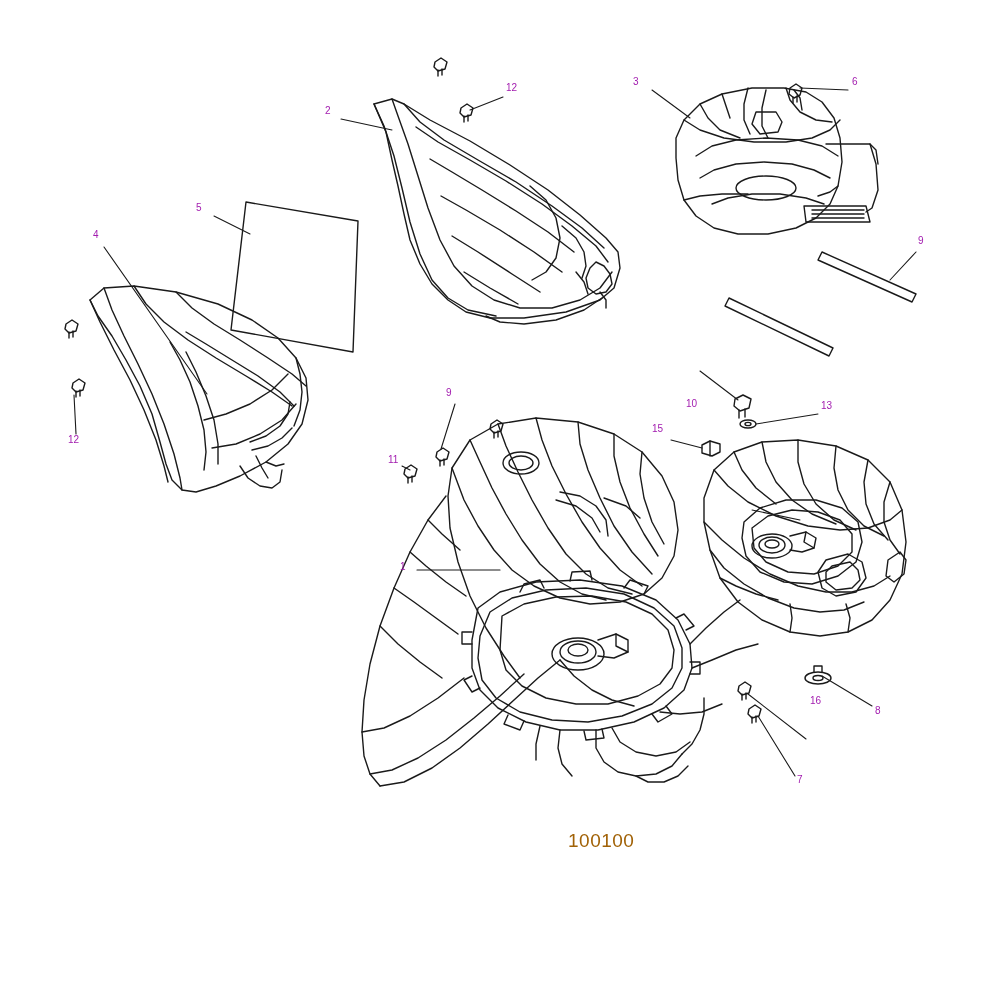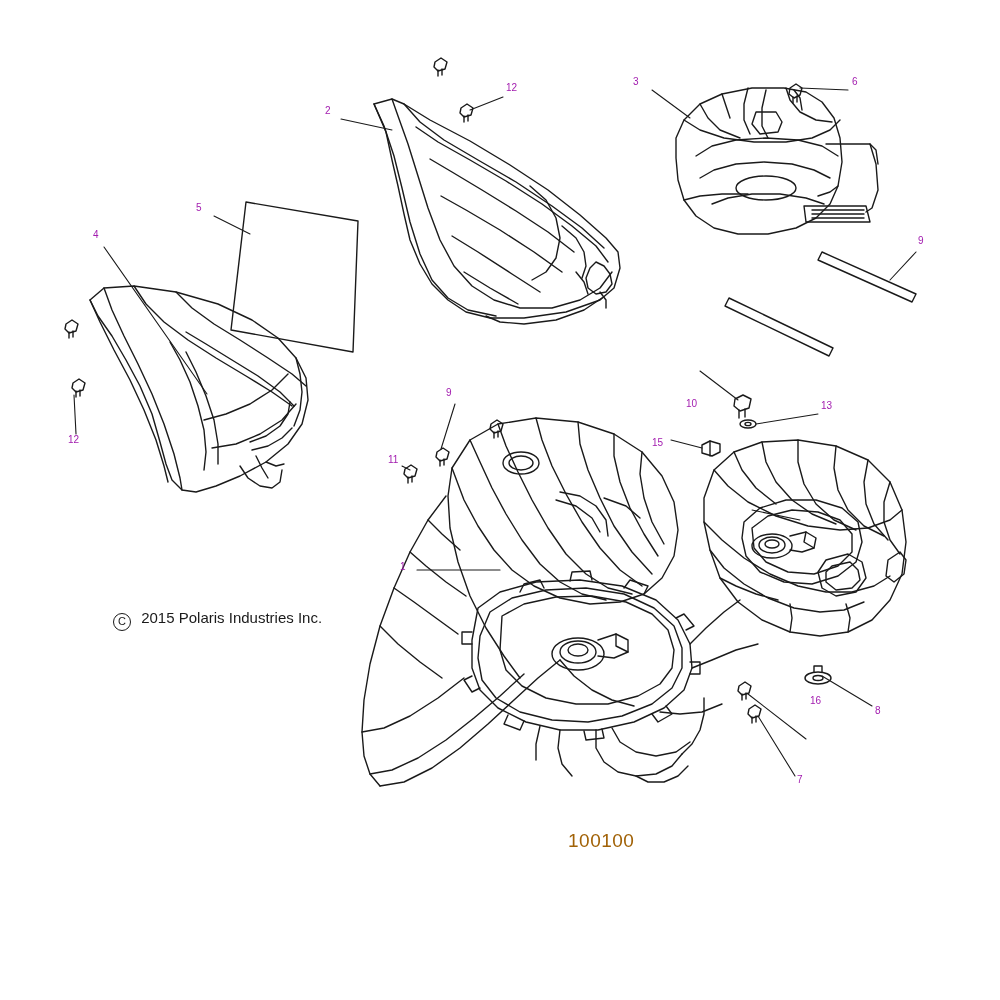--- a/index.html
+++ b/index.html
@@ -305,27 +305,23 @@
   <div class="callout" style="left:506px; top:83px;">12</div>
   <div class="callout" style="left:633px; top:77px;">3</div>
   <div class="callout" style="left:852px; top:77px;">6</div>
   <div class="callout" style="left:196px; top:203px;">5</div>
   <div class="callout" style="left:93px; top:230px;">4</div>
   <div class="callout" style="left:918px; top:236px;">9</div>
   <div class="callout" style="left:68px; top:435px;">12</div>
   <div class="callout" style="left:686px; top:355px;margin-top:44px;">10</div>
   <div class="callout" style="left:821px; top:401px;">13</div>
   <div class="callout" style="left:446px; top:388px;">9</div>
-  <div class="callout" style="left:652px; top:438px;">15</div>
+  <div class="callout" style="left:652px; top:424px;">15</div>
   <div class="callout" style="left:379px; top:455px;margin-left:9px;">11</div>
   <div class="callout" style="left:400px; top:562px;">1</div>
   <div class="callout" style="left:875px; top:706px;">8</div>
   <div class="callout" style="left:810px; top:696px;">16</div>
   <div class="callout" style="left:797px; top:775px;">7</div>
 
-  <div class="copyright" style="left:113px; top:609px;">
-    <span style="display:inline-block; width:16px; height:16px; border:1.3px solid #1a1a1a; border-radius:50%; font-size:11px; line-height:14px; text-align:center; vertical-align:-2px;">C</span>
-    <span style="margin-left:6px;">2015 Polaris Industries Inc.</span>
-  </div>
 
   <div class="partno" style="left:568px; top:830px;">100100</div>
 
 </div>
 
 </body></html>

